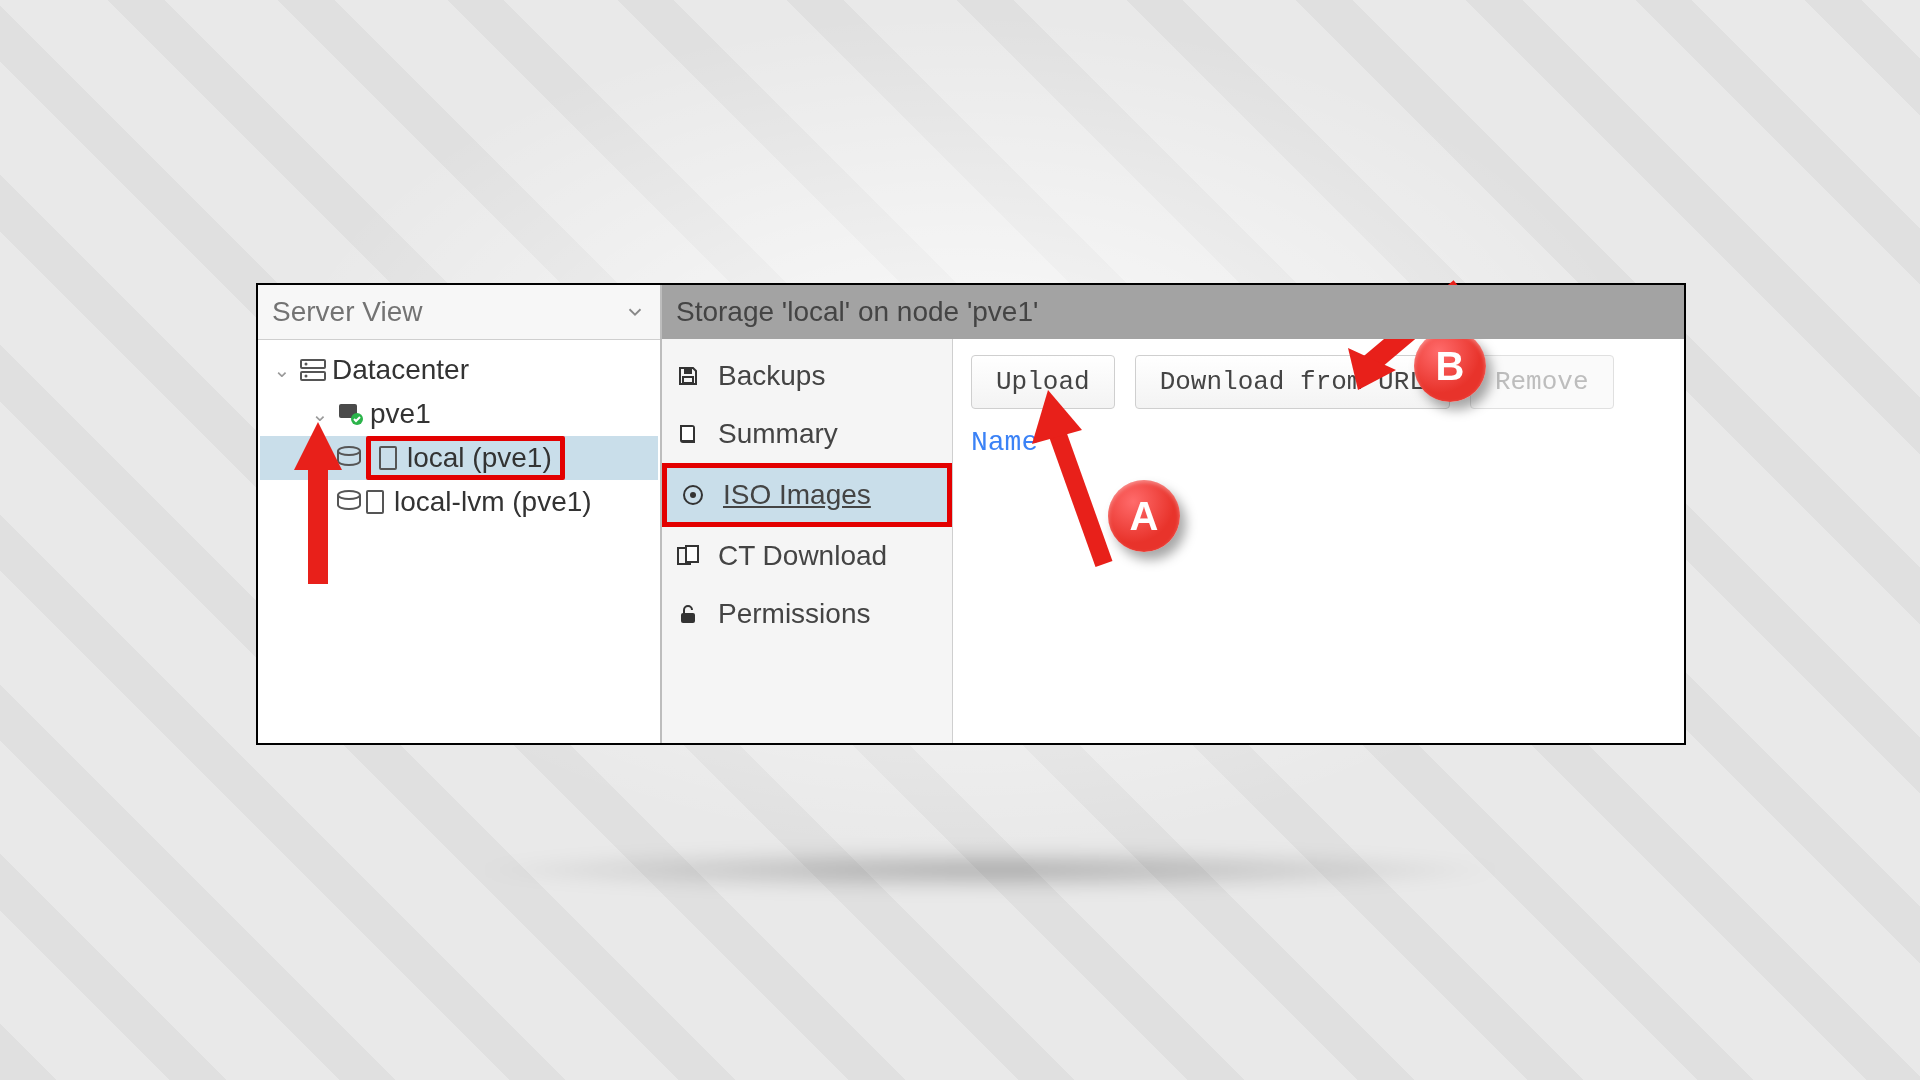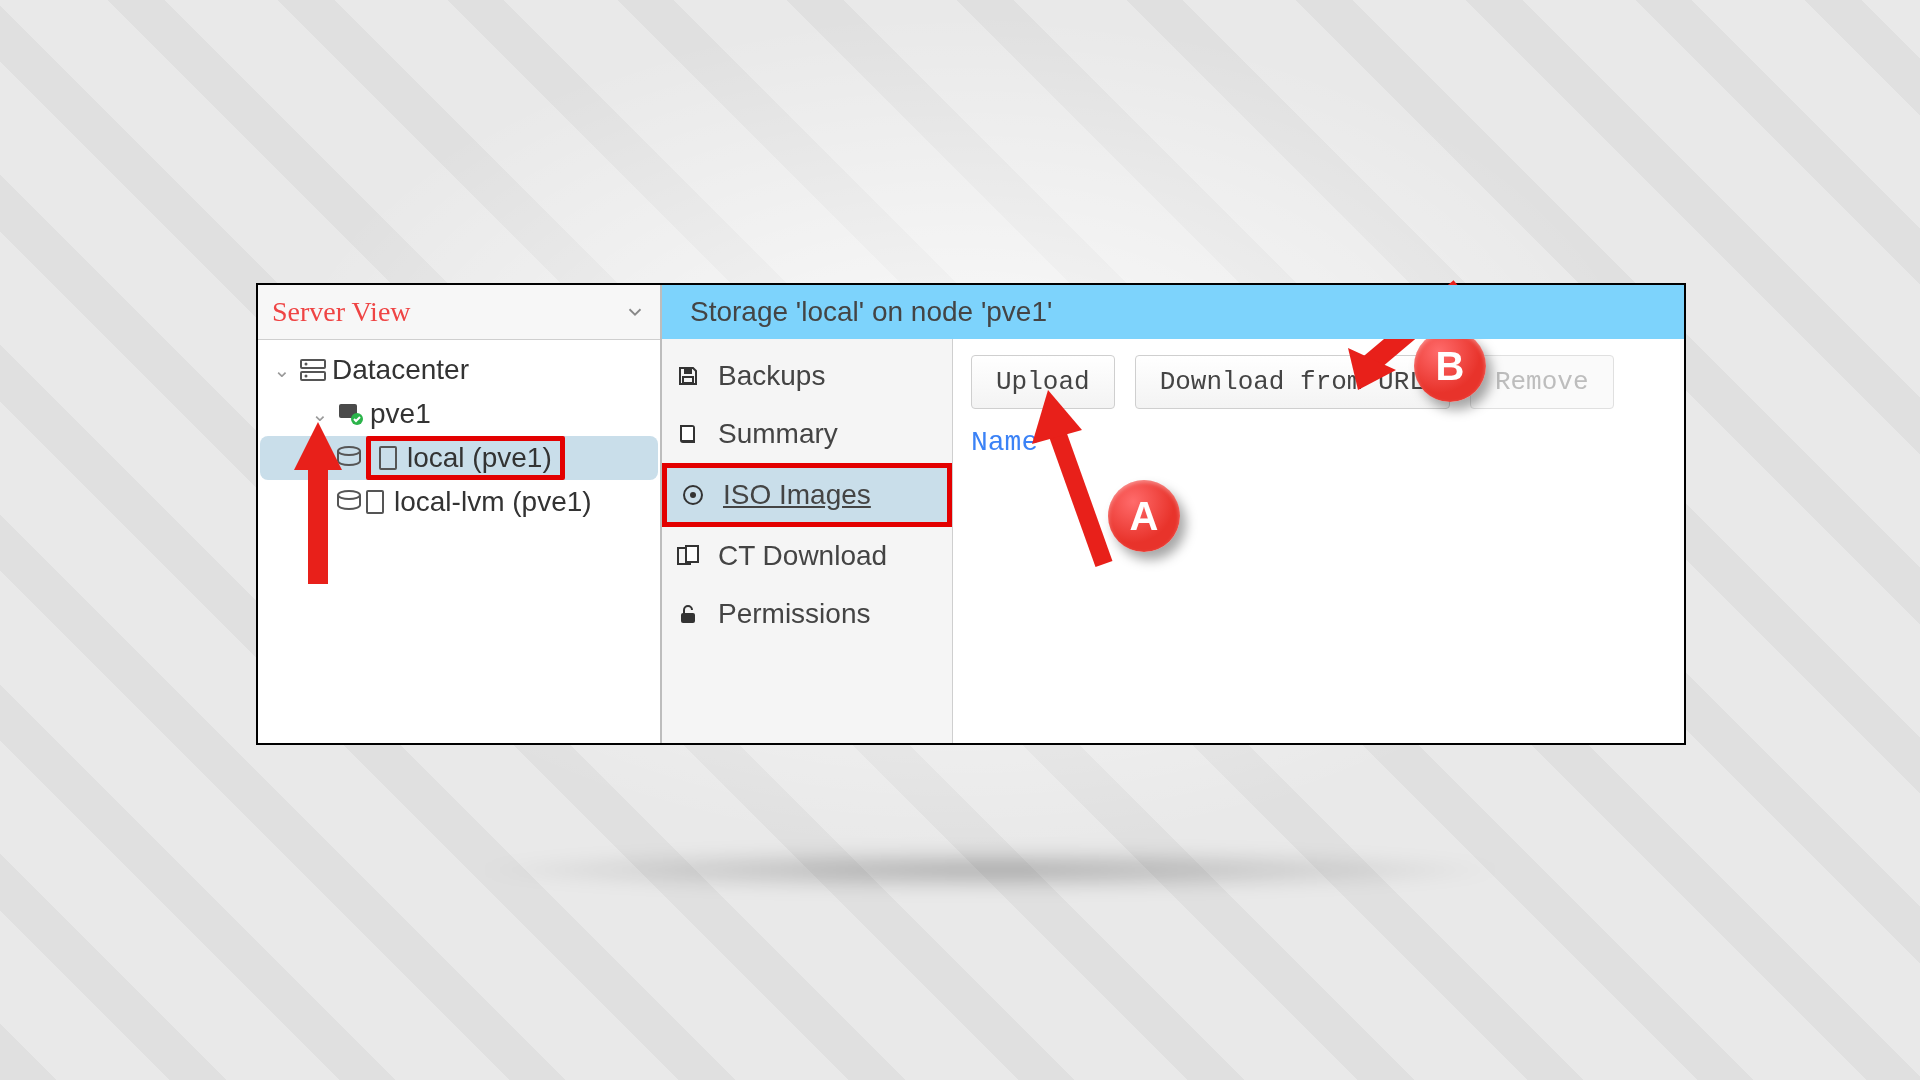--- a/index.html
+++ b/index.html
@@ -26,43 +26,42 @@
     position:absolute;left:256px;top:283px;width:1430px;height:462px;
     background:#fff;border:2px solid #000;box-sizing:border-box;
     display:flex;overflow:hidden;
   }
   
   .tree{
     width:402px;flex:none;border-right:2px solid #bdbdbd;background:#fff;
   }
   .tree-head{
     height:54px;border-bottom:1px solid #cfcfcf;display:flex;align-items:center;
-    padding:0 14px;font-size:28px;color:#ef4444;justify-content:space-between;
+    padding:0 14px;font-size:28px;color:#737373;justify-content:space-between;
     background:#f7f7f7;
-    font-family:Liberation Serif, serif;
   }
   .tree-body{padding:8px 2px;font-size:28px;line-height:1.6;}
   .row{display:flex;align-items:center;height:44px;white-space:nowrap;}
   .row .chev{width:28px;text-align:center;color:#9a9a9a;font-size:20px;}
   .row .ico{width:34px;display:inline-flex;align-items:center;justify-content:center;}
   .row .lbl{padding-left:2px;}
-  .row.sel{background:#c9deea;border-radius:8px;}
+  .row.sel{background:#c9deea;}
   .hlbox{border:5px solid #e30000;border-radius:2px;}
   .indent1{padding-left:8px;}
   .indent2{padding-left:46px;}
   .indent3{padding-left:72px;}
   
   svg{display:block;}
   
   .subnav{
     width:290px;flex:none;border-right:1px solid #cfcfcf;background:#f5f5f5;
   }
   .storage-title{
     height:54px;display:flex;align-items:center;font-size:28px;color:#444;
-    padding-left:28px;border-bottom:0;background:#7dd3fc;
+    padding-left:14px;border-bottom:0;background:#a3a3a3;
     
     position:absolute;left:404px;right:0;top:0;z-index:2;
   }
   .subnav-inner{padding-top:62px;}
   .nav-item{
     display:flex;align-items:center;height:58px;padding:0 10px 0 14px;gap:14px;
     font-size:28px;color:#444;cursor:pointer;
   }
   .nav-item .nico{width:28px;display:inline-flex;}
   .nav-item.sel{background:#c9deea;}

